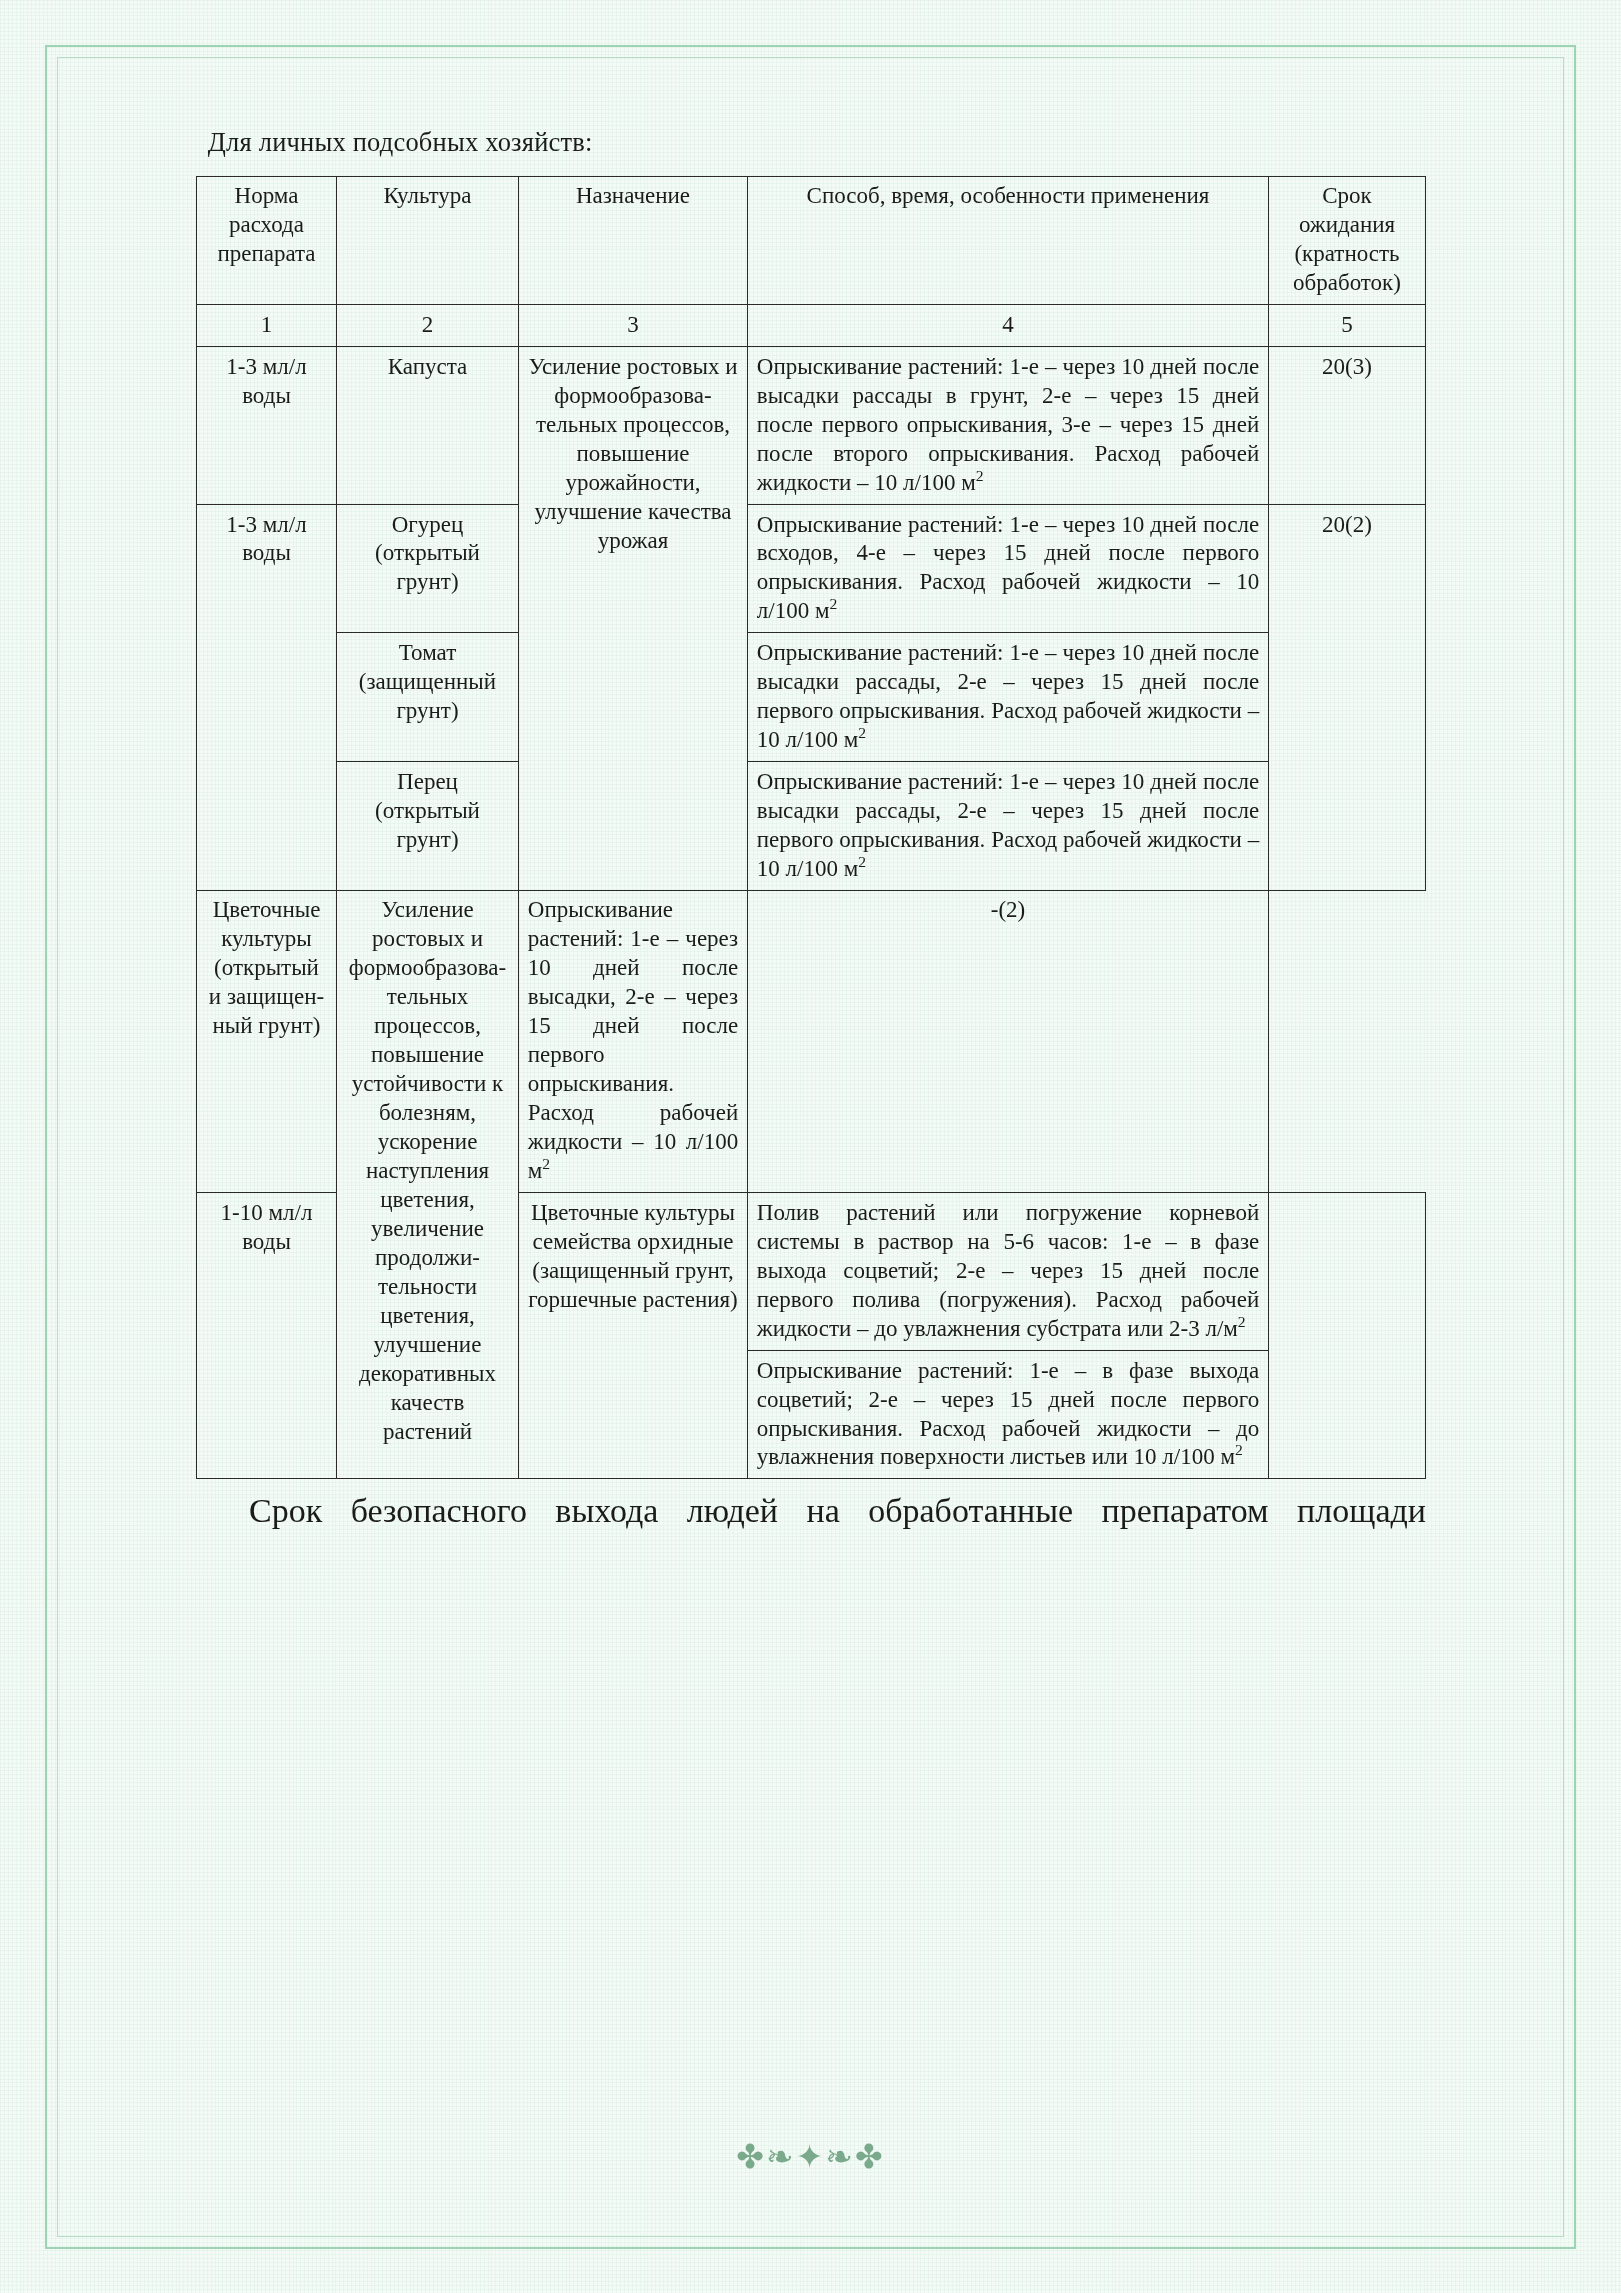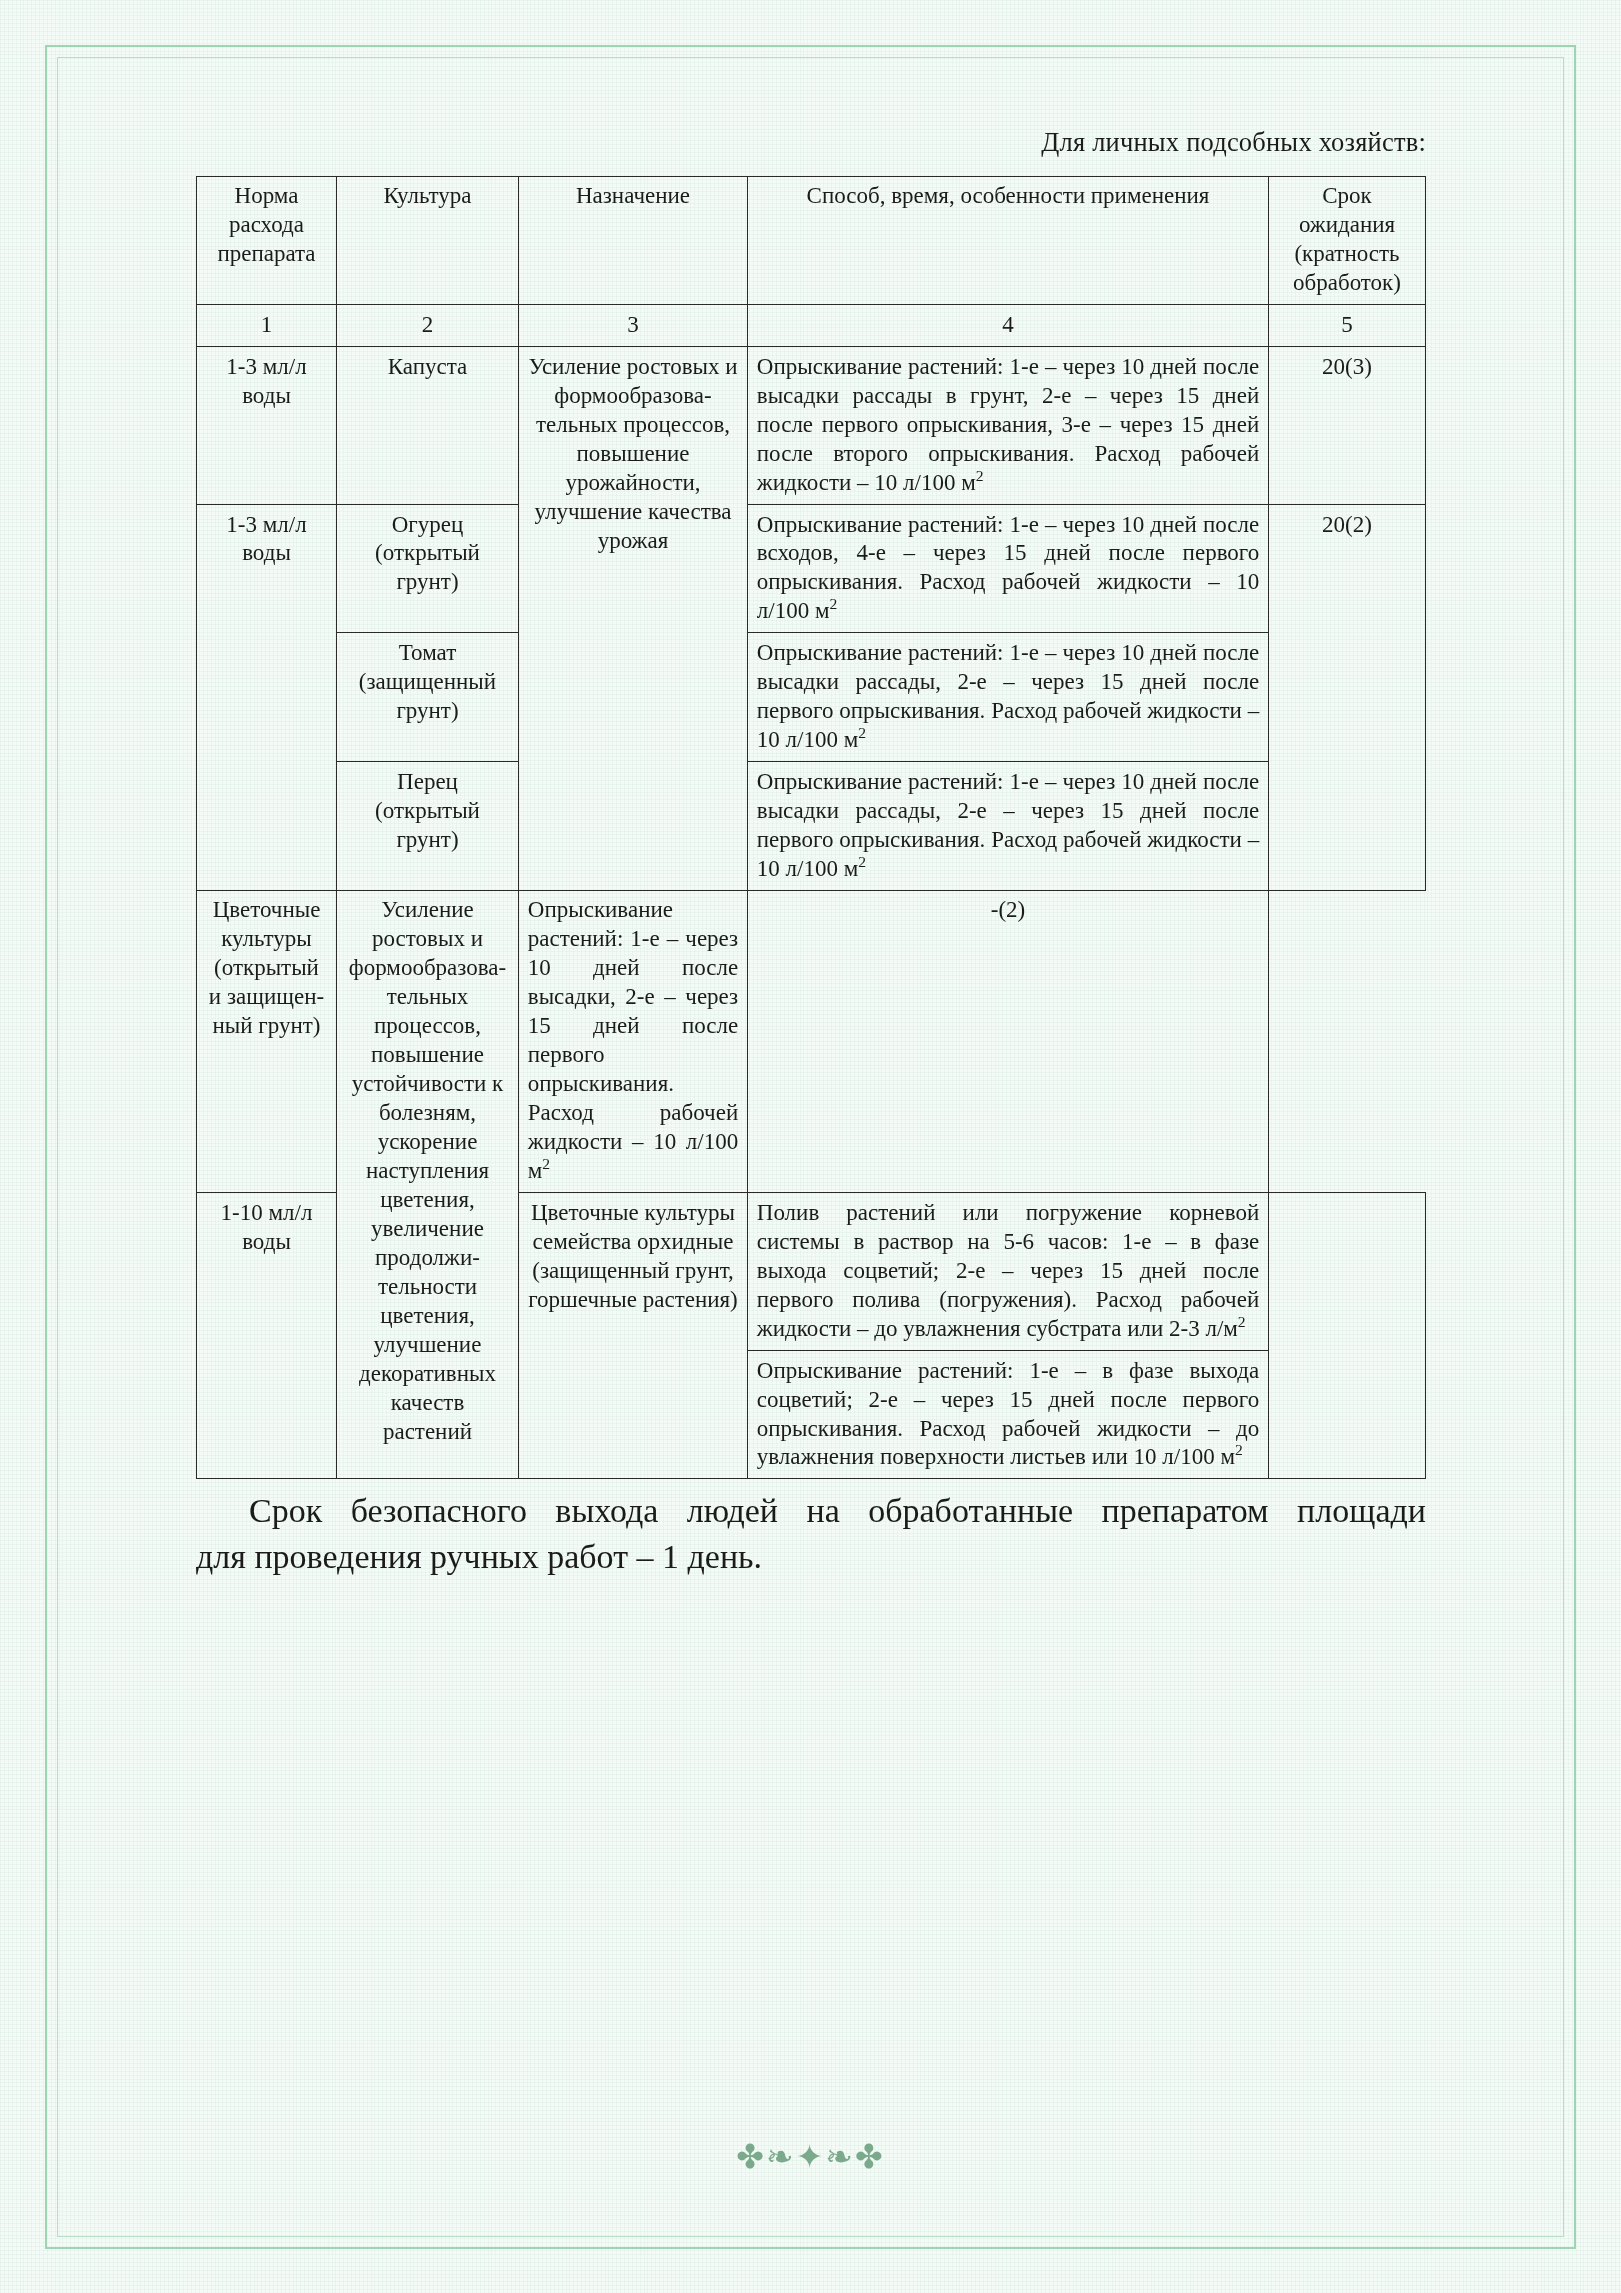--- a/index.html
+++ b/index.html
@@ -43,21 +43,20 @@
     position: absolute;
     left: 196px;
     top: 127px;
     width: 1230px;
   }
   .intro {
     font-size: 26.5px;
     margin-left: 11.8px;
     margin-bottom: 17.6px;
     letter-spacing: 0.2px;
-    text-align: right;
   }
   table.main {
     border-collapse: collapse;
     width: 1230px;
     table-layout: fixed;
     font-size: 23px;
     line-height: 1.26;
   }
   table.main td, table.main th {
     border: 1.6px solid #2a2a2a;
@@ -176,20 +175,19 @@
         </tr>
 
         <tr>
           <td class="just"><span>Опрыскивание растений: 1-е – в фазе выхода соцветий; 2-е – через 15 дней после первого опрыскивания. Расход рабочей жидкости – до увлажнения поверхности листьев или 10 л/100 м</span><sup>2</sup></td>
         </tr>
       </tbody>
     </table>
 
     <div class="after">
       <p class="ind sp">Срок безопасного выхода людей на обработанные препаратом площади</p>
-      <p>для проведения ручных работ – 1 день.</p>
     </div>
 
   </div>
 
   <div class="ornament">✤❧✦❧✤</div>
 </div>
 
 
 </body></html>

